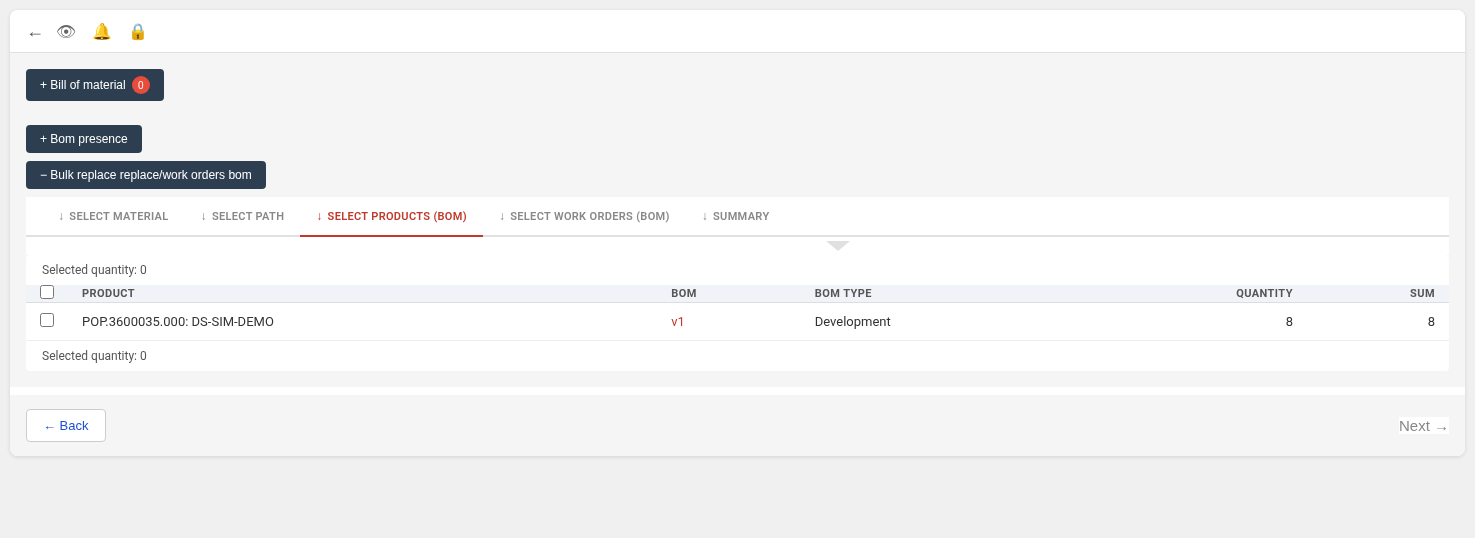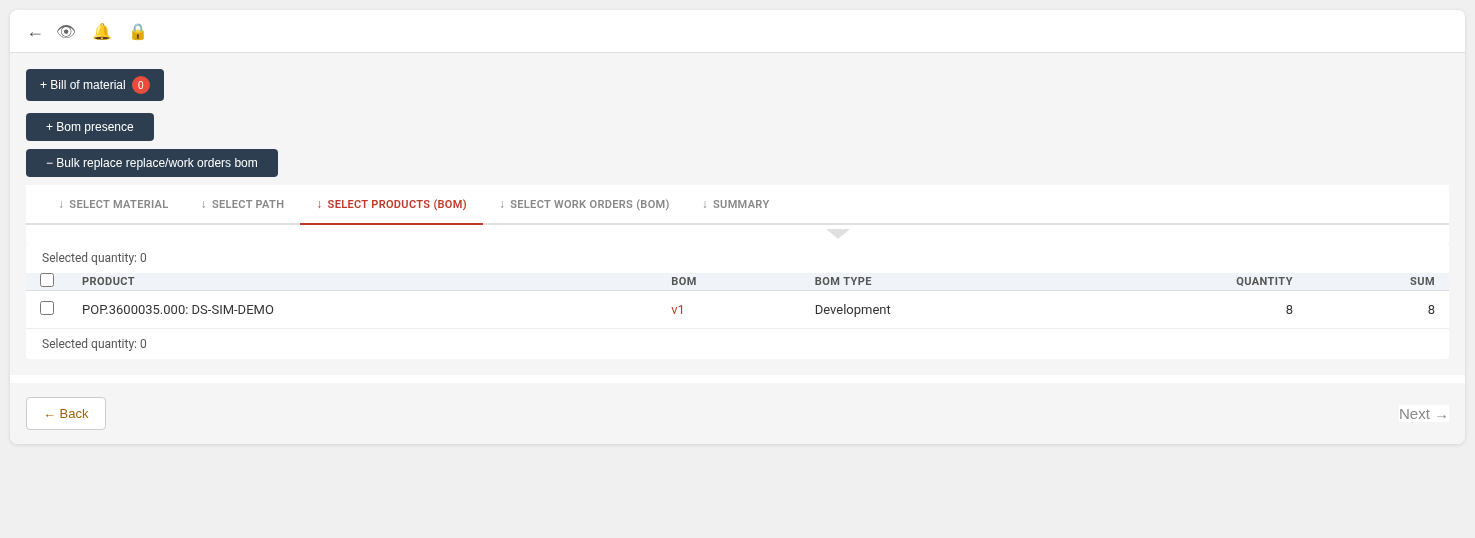--- a/index.html
+++ b/index.html
@@ -55,40 +55,40 @@
       background: #2c3e50;
       color: #fff;
       border: none;
       border-radius: 4px;
       padding: 7px 14px;
       font-size: 12px;
       cursor: pointer;
       display: inline-flex;
       align-items: center;
       gap: 6px;
-      margin-bottom: 12px;
+      margin-bottom: 24px;
     }
     .btn-dark .badge {
       background: #e74c3c;
       color: #fff;
       border-radius: 50%;
       width: 18px;
       height: 18px;
       font-size: 10px;
       display: inline-flex;
       align-items: center;
       justify-content: center;
     }
 
     .btn-dark-expand {
       background: #2c3e50;
       color: #fff;
       border: none;
       border-radius: 4px;
-      padding: 7px 20px;
+      padding: 7px 14px;
       font-size: 12px;
       cursor: pointer;
       display: inline-flex;
       align-items: center;
       gap: 6px;
       margin-bottom: 8px;
     }
 
     
     .steps-bar {
@@ -201,21 +201,21 @@
     .btn-back {
       background: #fff;
       border: 1px solid #ccc;
       border-radius: 4px;
       padding: 8px 16px;
       font-size: 13px;
       cursor: pointer;
       display: inline-flex;
       align-items: center;
       gap: 6px;
-      color: #a16207;
+      color: #1d4ed8;
     }
     .btn-next {
       background: #fff;
       border: none;
       font-size: 15px;
       cursor: pointer;
       color: #888;
       display: inline-flex;
       align-items: center;
       gap: 4px;

